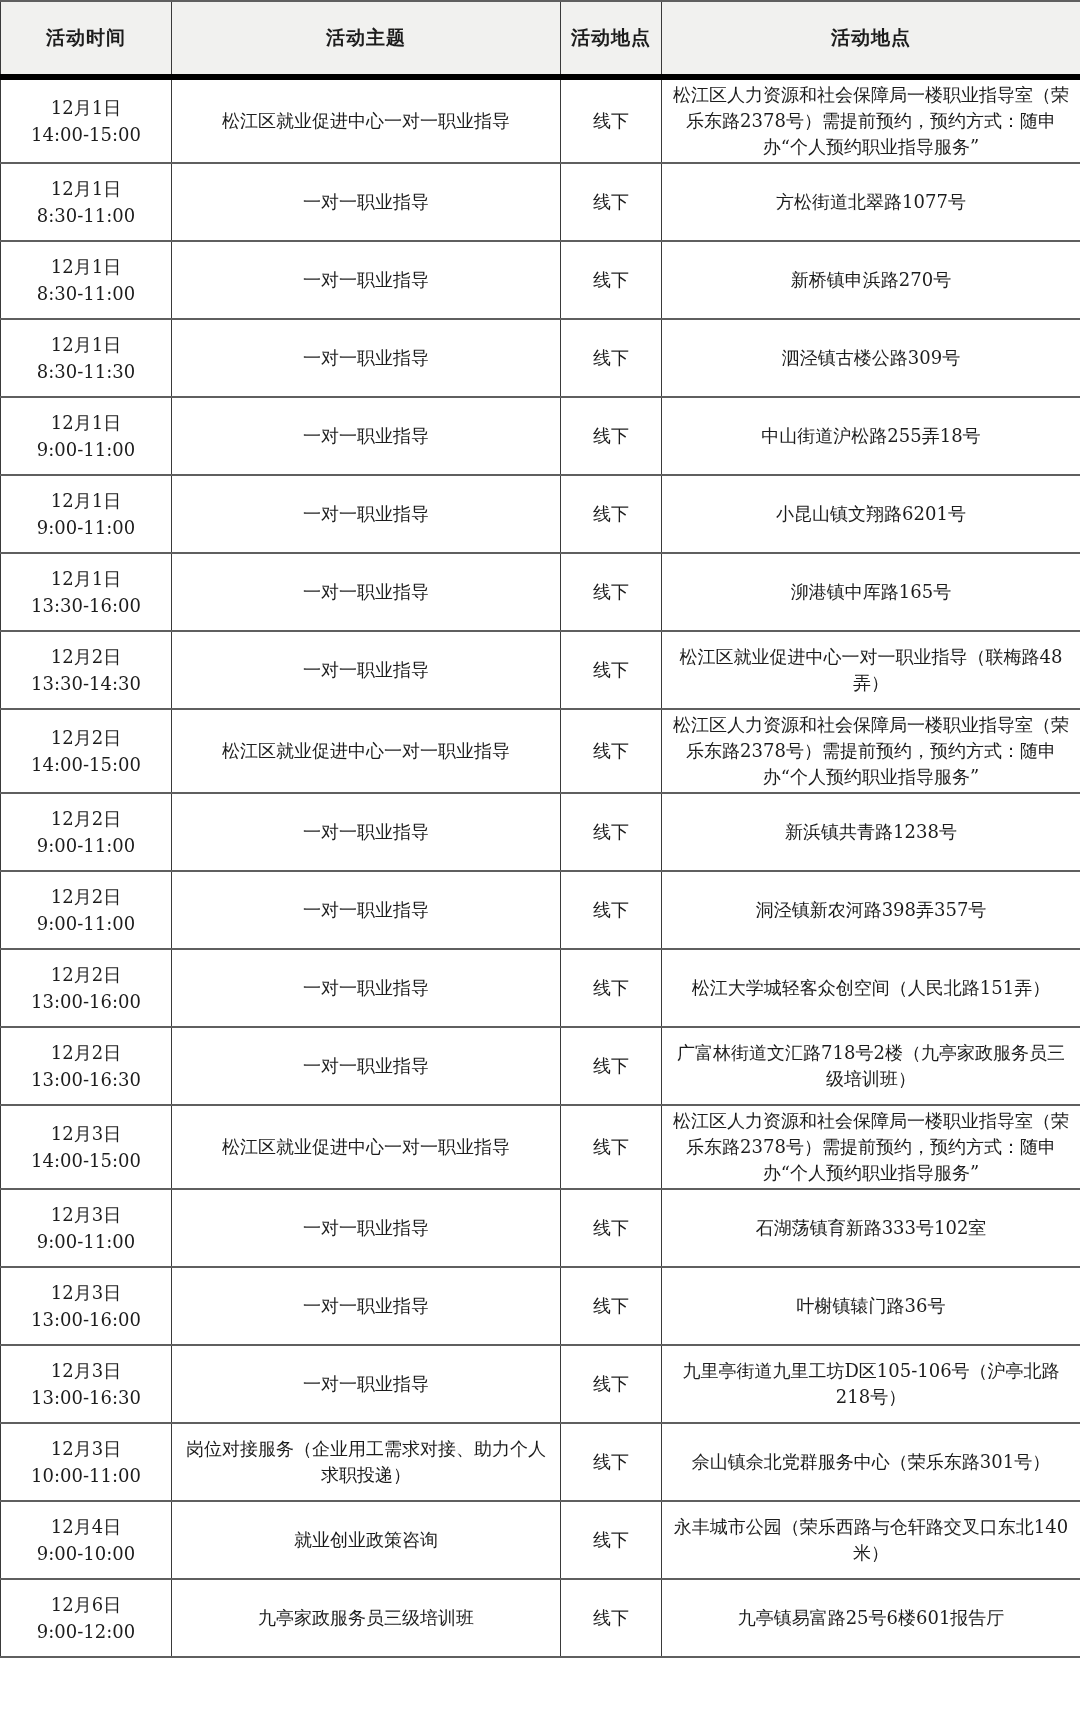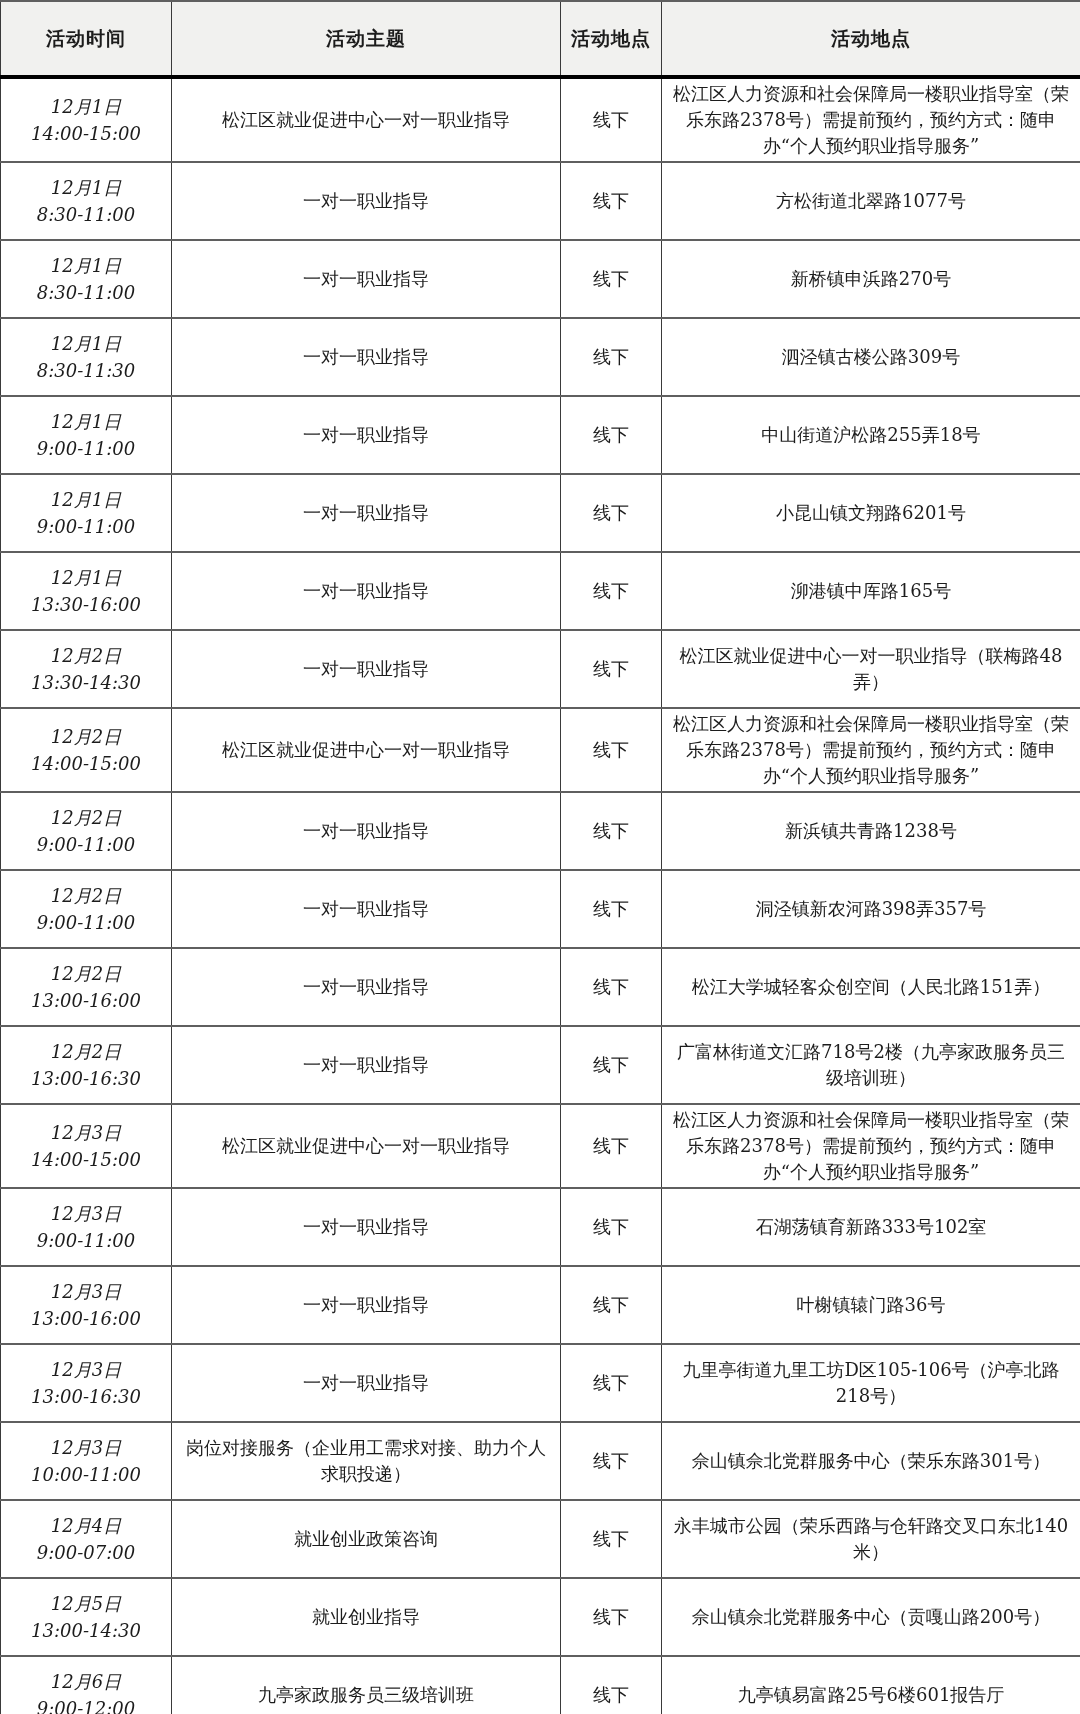--- a/index.html
+++ b/index.html
@@ -28,32 +28,31 @@
     box-sizing: border-box;
     padding: 2px 10px;
     overflow: hidden;
   }
   table.events th {
     height: 76px;
     background: #f1f1ef;
     font-size: 19px;
     font-weight: bold;
     letter-spacing: 1px;
-    border-bottom: 4px solid #000000;
+    border-bottom: 6px solid #000000;
   }
   table.events td {
     height: 78px;
     font-size: 18px;
     line-height: 26px;
   }
   td.cell-time .date-line,
   td.cell-time .time-line {
     line-height: 27px;
     white-space: nowrap;
-    font-style: italic;
   }
   td.cell-location, td.cell-theme {
     padding: 2px 12px;
   }
 </style>
 </head>
 <body>
 
 <table class="events">
   <colgroup>
@@ -229,34 +228,25 @@
           <div class="date-line">12月3日</div>
           <div class="time-line">10:00-11:00</div>
         </td>
         <td class="cell-theme">岗位对接服务（企业用工需求对接、助力个人求职投递）</td>
         <td class="cell-format">线下</td>
         <td class="cell-location">佘山镇佘北党群服务中心（荣乐东路301号）</td>
       </tr>
       <tr>
         <td class="cell-time">
           <div class="date-line">12月4日</div>
-          <div class="time-line">9:00-07:00</div>
+          <div class="time-line">9:00-10:00</div>
         </td>
         <td class="cell-theme">就业创业政策咨询</td>
         <td class="cell-format">线下</td>
         <td class="cell-location">永丰城市公园（荣乐西路与仓轩路交叉口东北140米）</td>
-      </tr>
-      <tr>
-        <td class="cell-time">
-          <div class="date-line">12月5日</div>
-          <div class="time-line">13:00-14:30</div>
-        </td>
-        <td class="cell-theme">就业创业指导</td>
-        <td class="cell-format">线下</td>
-        <td class="cell-location">佘山镇佘北党群服务中心（贡嘎山路200号）</td>
       </tr>
       <tr>
         <td class="cell-time">
           <div class="date-line">12月6日</div>
           <div class="time-line">9:00-12:00</div>
         </td>
         <td class="cell-theme">九亭家政服务员三级培训班</td>
         <td class="cell-format">线下</td>
         <td class="cell-location">九亭镇易富路25号6楼601报告厅</td>
       </tr>

